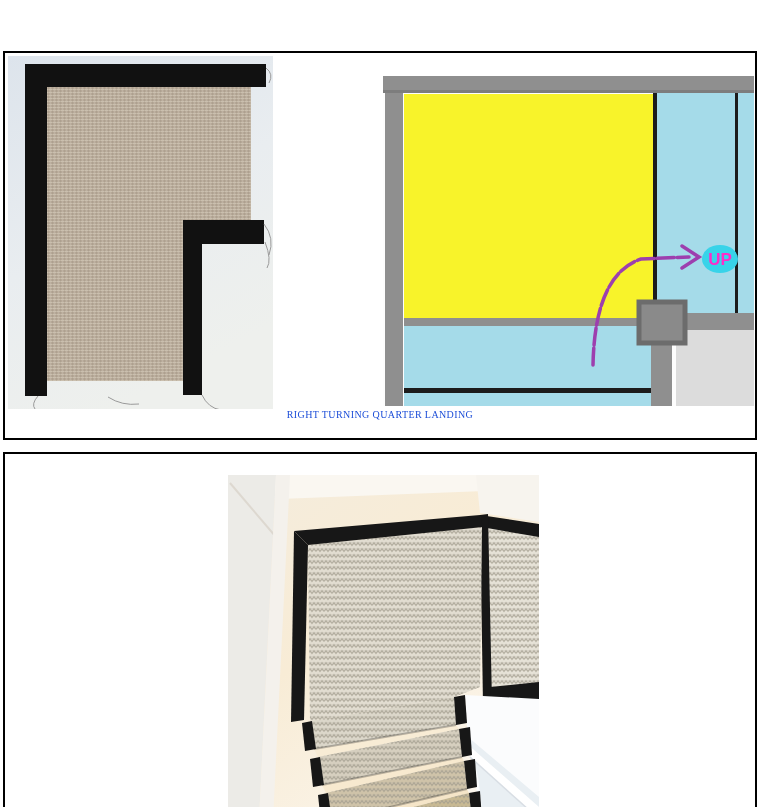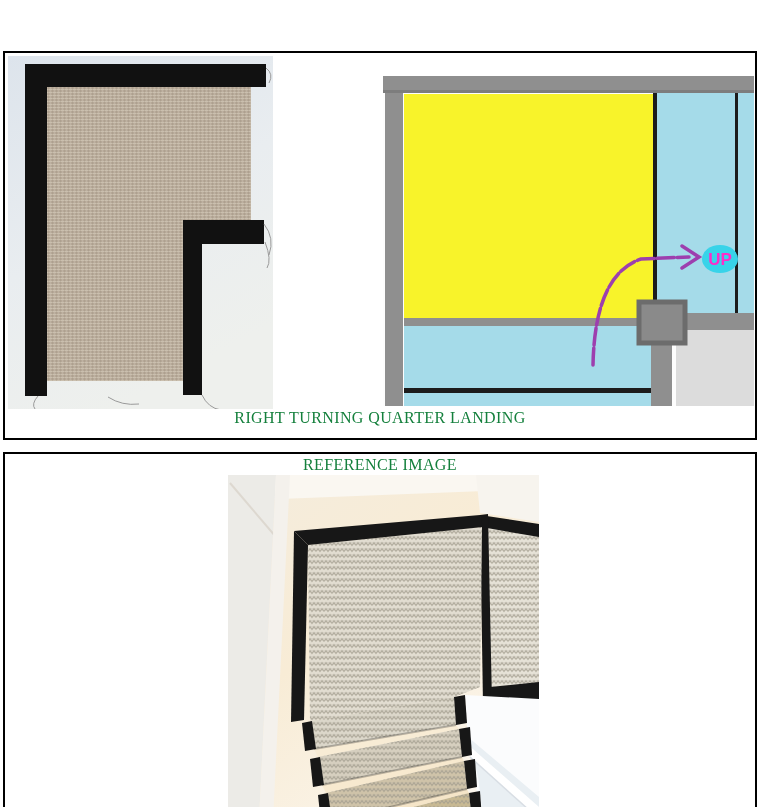--- a/index.html
+++ b/index.html
@@ -2,21 +2,21 @@
 <html><head>
 <meta charset="utf-8">
 <style>
   html,body{margin:0;padding:0;background:#ffffff;}
   .page{position:relative;width:770px;height:807px;background:#ffffff;overflow:hidden;
         font-family:"Liberation Serif", serif;}
   .box{position:absolute;left:3px;width:750px;border:2px solid #000;background:#ffffff;margin-top:48px;}
   .box1{top:3px;height:385px;}
   .box2{top:404px;height:394px;}
   .caption{position:absolute;left:0;right:0;text-align:center;
-           font-size:16px;color:#15803d;letter-spacing:0.4px;}
+           font-size:10px;color:#1d4ed8;letter-spacing:0.4px;}
   .caption1{top:356px;}
   .caption2{top:2px;}
   .carpet-photo{position:absolute;left:3px;top:3px;width:265px;height:353px;}
   .floor-plan{position:absolute;left:378px;top:23px;width:371px;height:330px;}
   .stairs-photo{position:absolute;left:223px;top:21px;width:311px;height:365px;}
   svg{display:block;}
 </style>
 </head>
 <body>
 
@@ -101,21 +101,20 @@
           <ellipse cx="337" cy="183" rx="18" ry="14" fill="#38d3e9"></ellipse>
           <text x="337" y="189" text-anchor="middle" font-family="Liberation Sans, sans-serif" font-size="17" font-weight="bold" fill="#ff2cc9">UP</text>
         </g>
       </svg>
     </div>
 
     <div class="caption caption1">RIGHT TURNING QUARTER LANDING</div>
   </div>
 
   <div class="box box2">
-    <div class="caption caption2">REFERENCE IMAGE</div>
 
     <div class="stairs-photo">
       <svg width="311" height="365" viewBox="0 0 311 365">
         <defs>
           <linearGradient id="wallGrad" x1="0" y1="0" x2="0.7" y2="1">
             <stop offset="0" stop-color="#f4ecdd"></stop>
             <stop offset="0.45" stop-color="#f8ecd6"></stop>
             <stop offset="1" stop-color="#fbf6ee"></stop>
           </linearGradient>
           <pattern id="hb" width="8" height="6" patternUnits="userSpaceOnUse">

